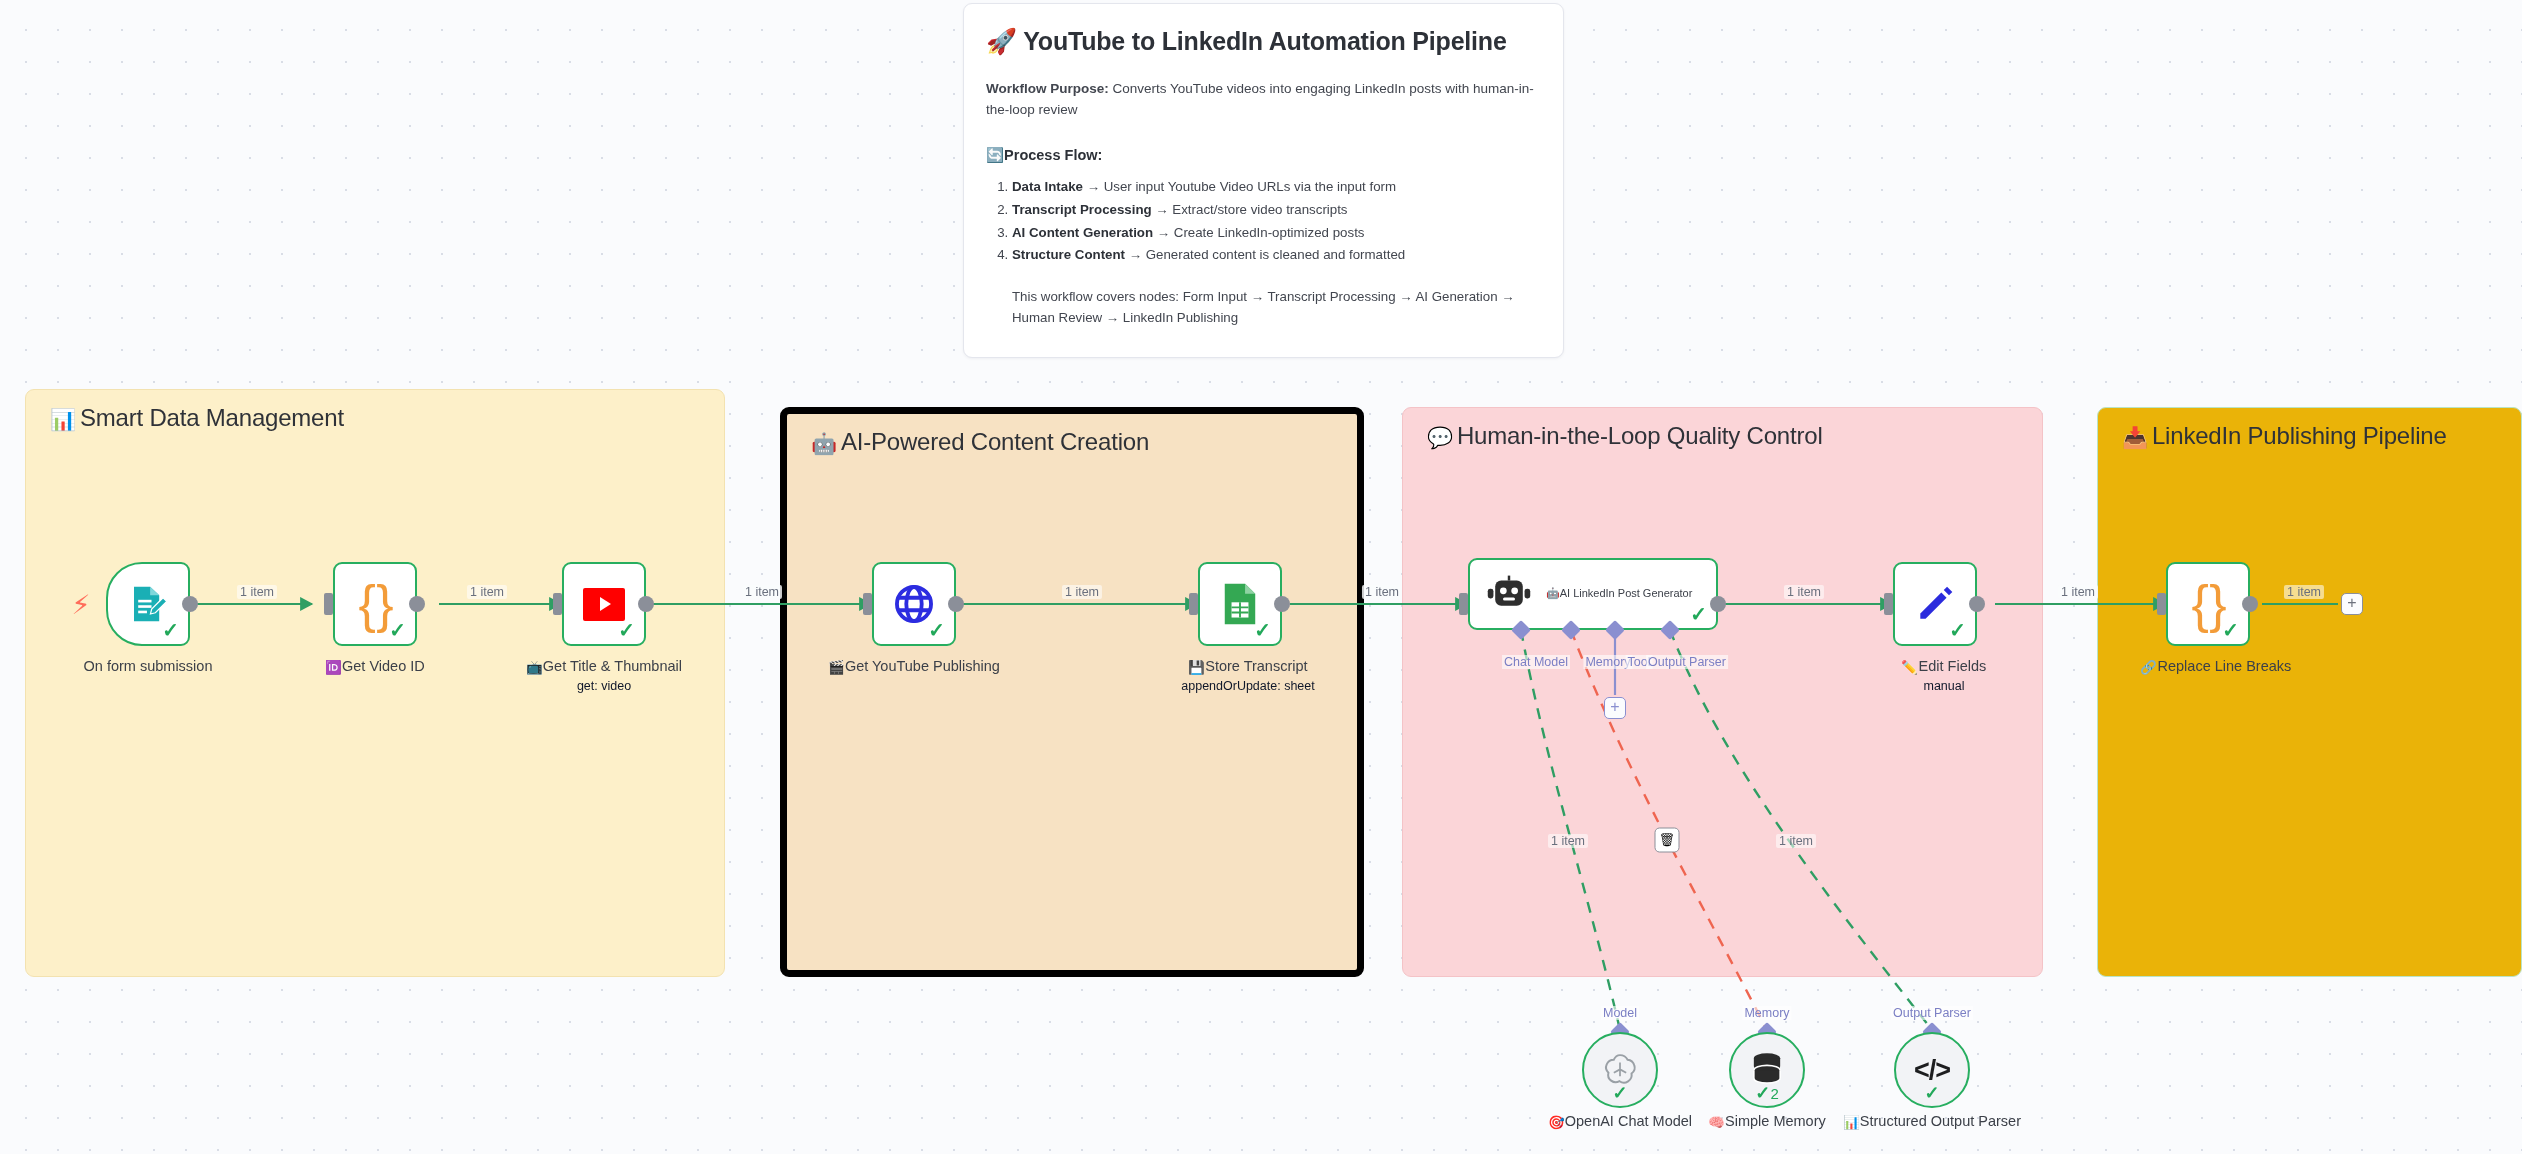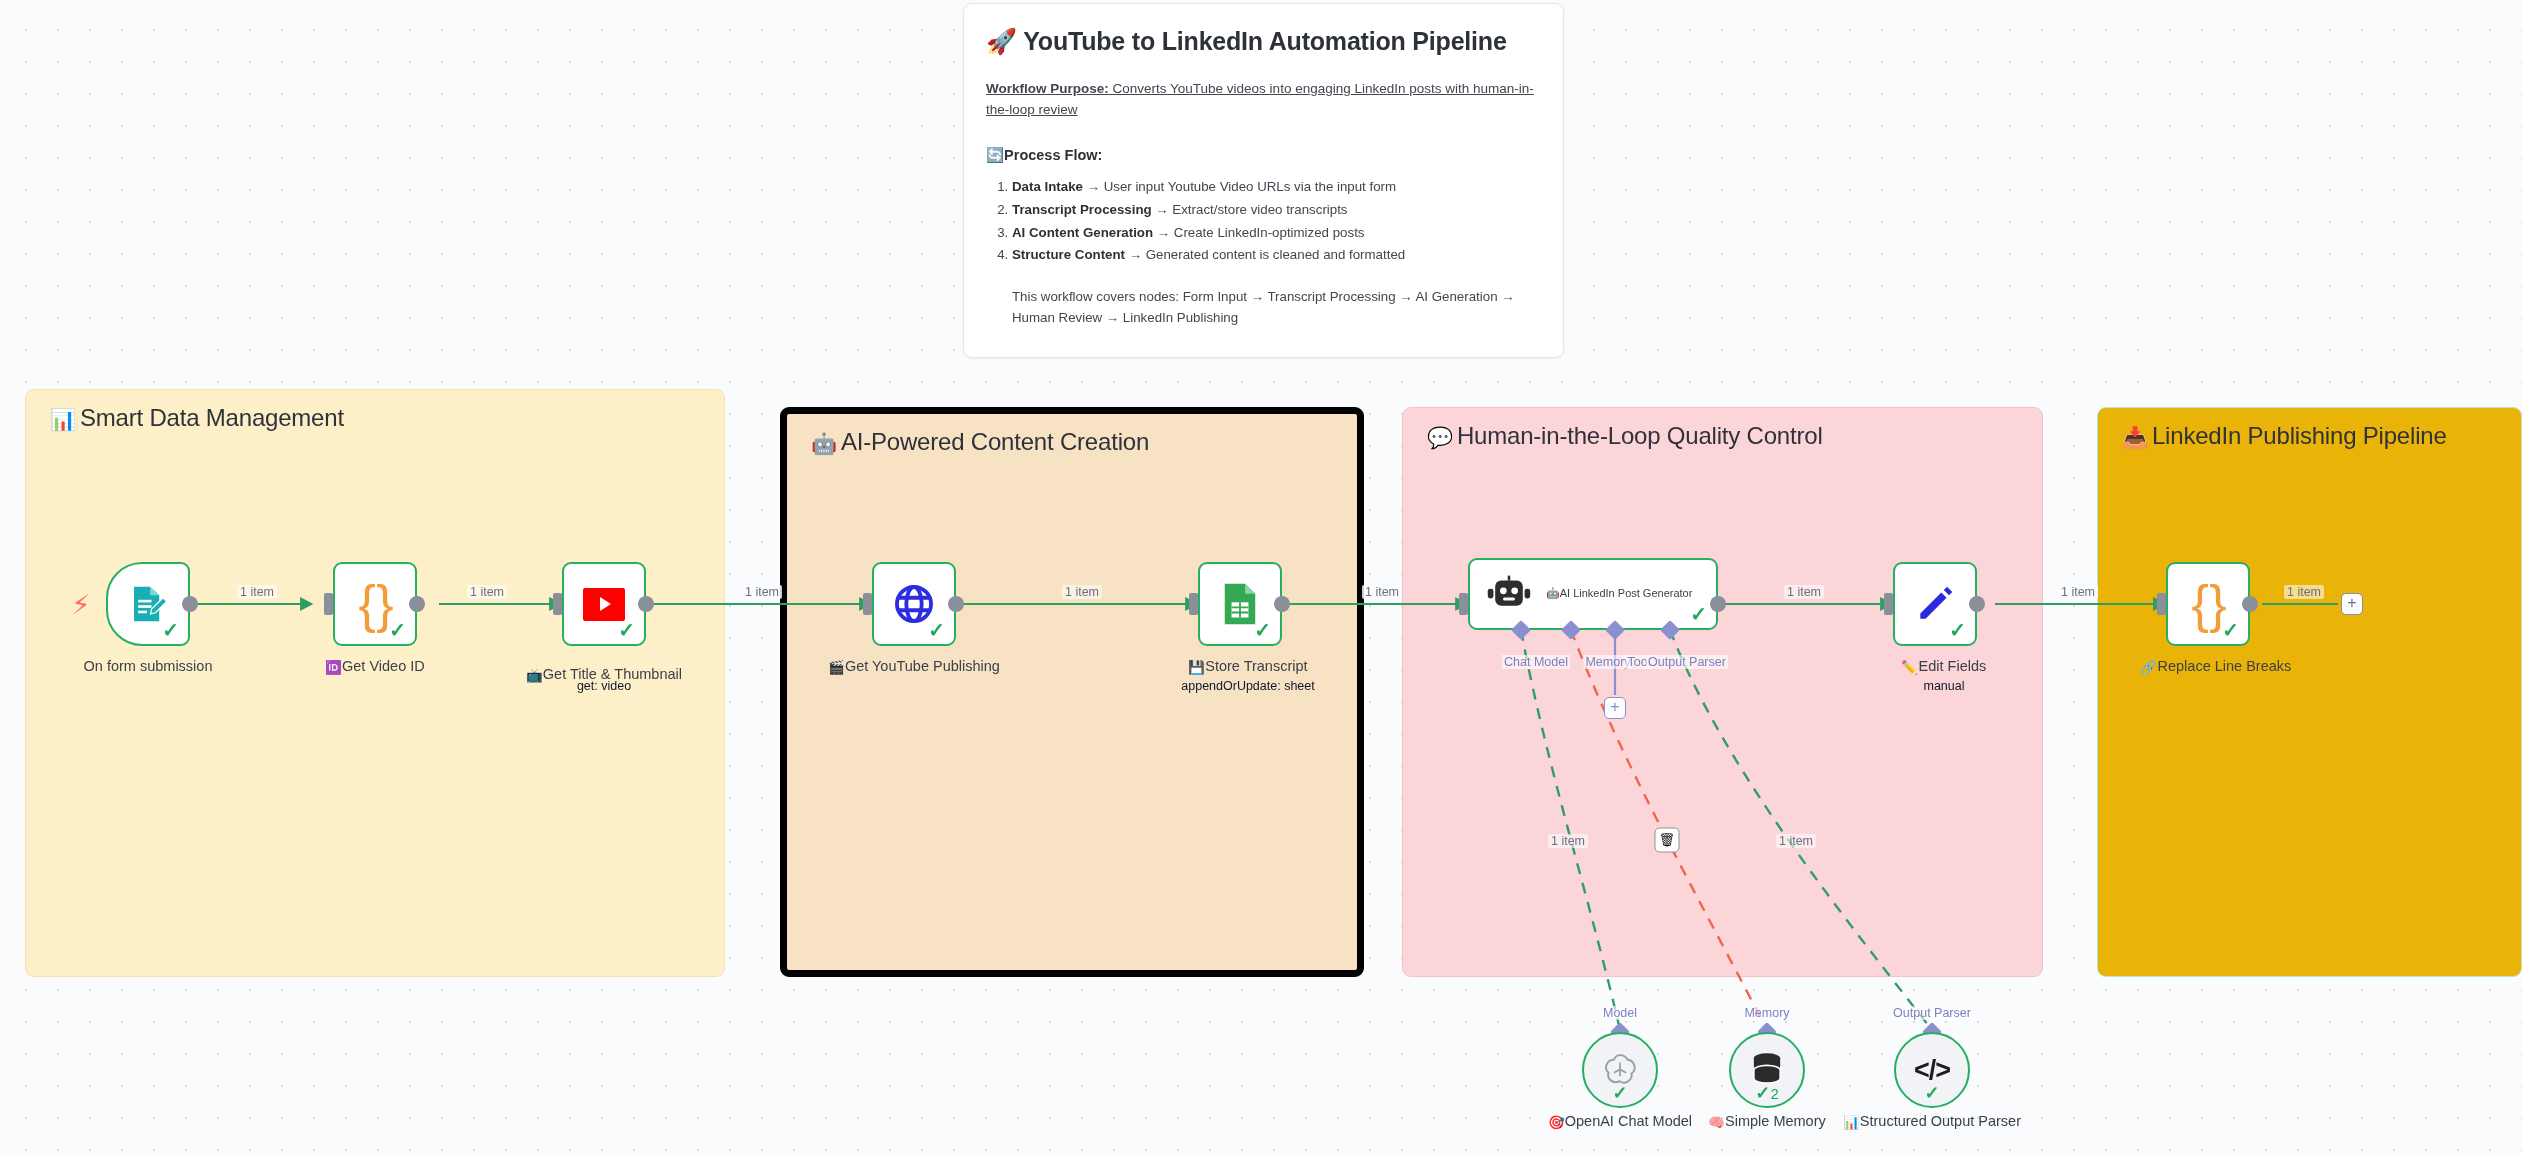--- a/index.html
+++ b/index.html
@@ -39,21 +39,20 @@
     margin: 4px 0 22px 0;
     color: #2d3138;
     letter-spacing: -0.2px;
     line-height: 1.2;
   }
   .sticky .para {
     font-size: 13.5px;
     line-height: 1.55;
     margin: 0 0 26px 0;
     color: #42464f;
-    text-decoration: underline;
   }
   .sticky .para b { font-weight: bold; }
   .sticky h2 {
     font-size: 14.5px;
     font-weight: bold;
     margin: 0 0 12px 0;
     color: #2d3138;
   }
   .sticky ol {
     margin: 0;
@@ -362,21 +361,21 @@
   </div>
 
   <div class="node" style="left:562px; top:562px; width:84px; height:84px;">
     <span class="yt-box">
         <span class="yt-tri"></span>
       </span>
     <span class="check">✓</span>
   </div>
   <div class="port-in" style="left:562px; top:604px;"></div>
   <div class="port-out" style="left:646px; top:604px;"></div>
-  <div class="node-caption" style="left:604px; top:658px;margin-top:8px;">
+  <div class="node-caption" style="left:604px; top:658px;">
     <span class="emoji">📺</span><span>Get Title &amp; Thumbnail</span>
   </div>
   <div class="node-sub" style="left:604px; top:679px;">get: video</div>
 
   <div class="node" style="left:872px; top:562px; width:84px; height:84px;">
     <svg width="44" height="44" viewBox="0 0 24 24">
       <circle cx="12" cy="12" r="9.3" fill="none" stroke="#2c2ce0" stroke-width="2.1"></circle>
       <ellipse cx="12" cy="12" rx="4.2" ry="9.3" fill="none" stroke="#2c2ce0" stroke-width="2.1"></ellipse>
       <path d="M3 8.6h18M3 15.4h18" stroke="#2c2ce0" stroke-width="2.1"></path>
     </svg>

